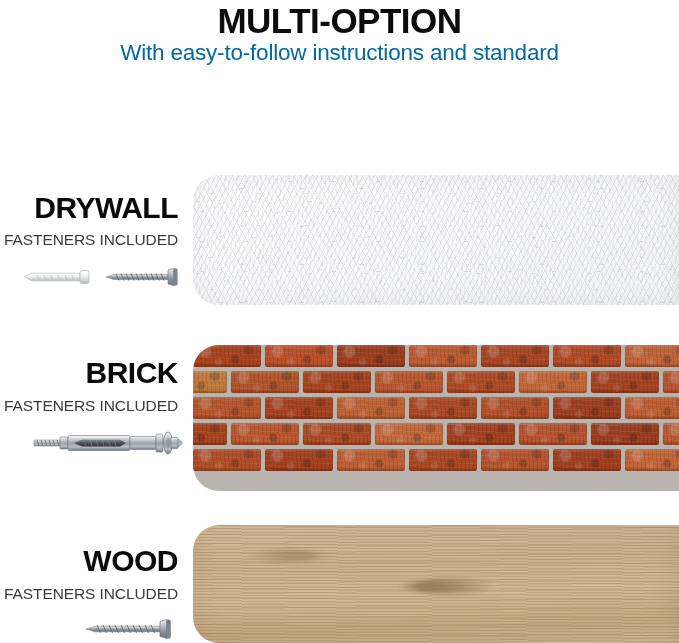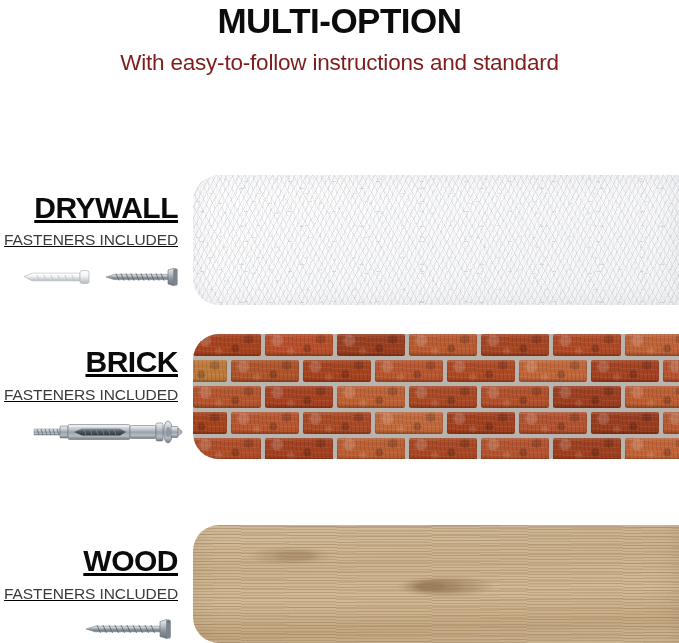--- a/index.html
+++ b/index.html
@@ -11,34 +11,33 @@
   }
   .page { position:relative; width:679px; height:643px; background:#fff;border-radius:6px; }
 
   
   .header { padding-top:2px; text-align:center; }
   .title {
     font-size:35px; font-weight:700; line-height:38px;
     letter-spacing:-0.5px; color:#0c0c0c; text-transform:uppercase;
   }
   .subtitle {
-    margin-top:10px;
     font-size:22.5px; font-weight:400; line-height:26px;
-    color:#7f1d1d; letter-spacing:-0.2px;
+    color:#0369a1; letter-spacing:-0.2px;
   }
 
   
   .row { position:absolute; left:0; width:679px; }
   #row-drywall { top:175px; height:130px; }
-  #row-brick   { top:334px; height:125px; }
+  #row-brick   { top:345px; height:146px; }
   #row-wood    { top:525px; height:118px; }
 
   .row-left {
     position:absolute; left:0; top:0; width:186px; height:100%;
-    text-align:right; padding-right:8px;text-decoration:underline;
+    text-align:right; padding-right:8px;
   }
   .mat-name {
     font-size:30px; font-weight:700; color:#0b0b0b;
     letter-spacing:-0.5px; line-height:32px; white-space:nowrap;
   }
   .mat-sub {
     font-size:15.5px; font-weight:400; color:#3a3a3a;
     letter-spacing:-0.1px; line-height:18px; white-space:nowrap;
   }
   #row-drywall .mat-name { margin-top:17px; }

